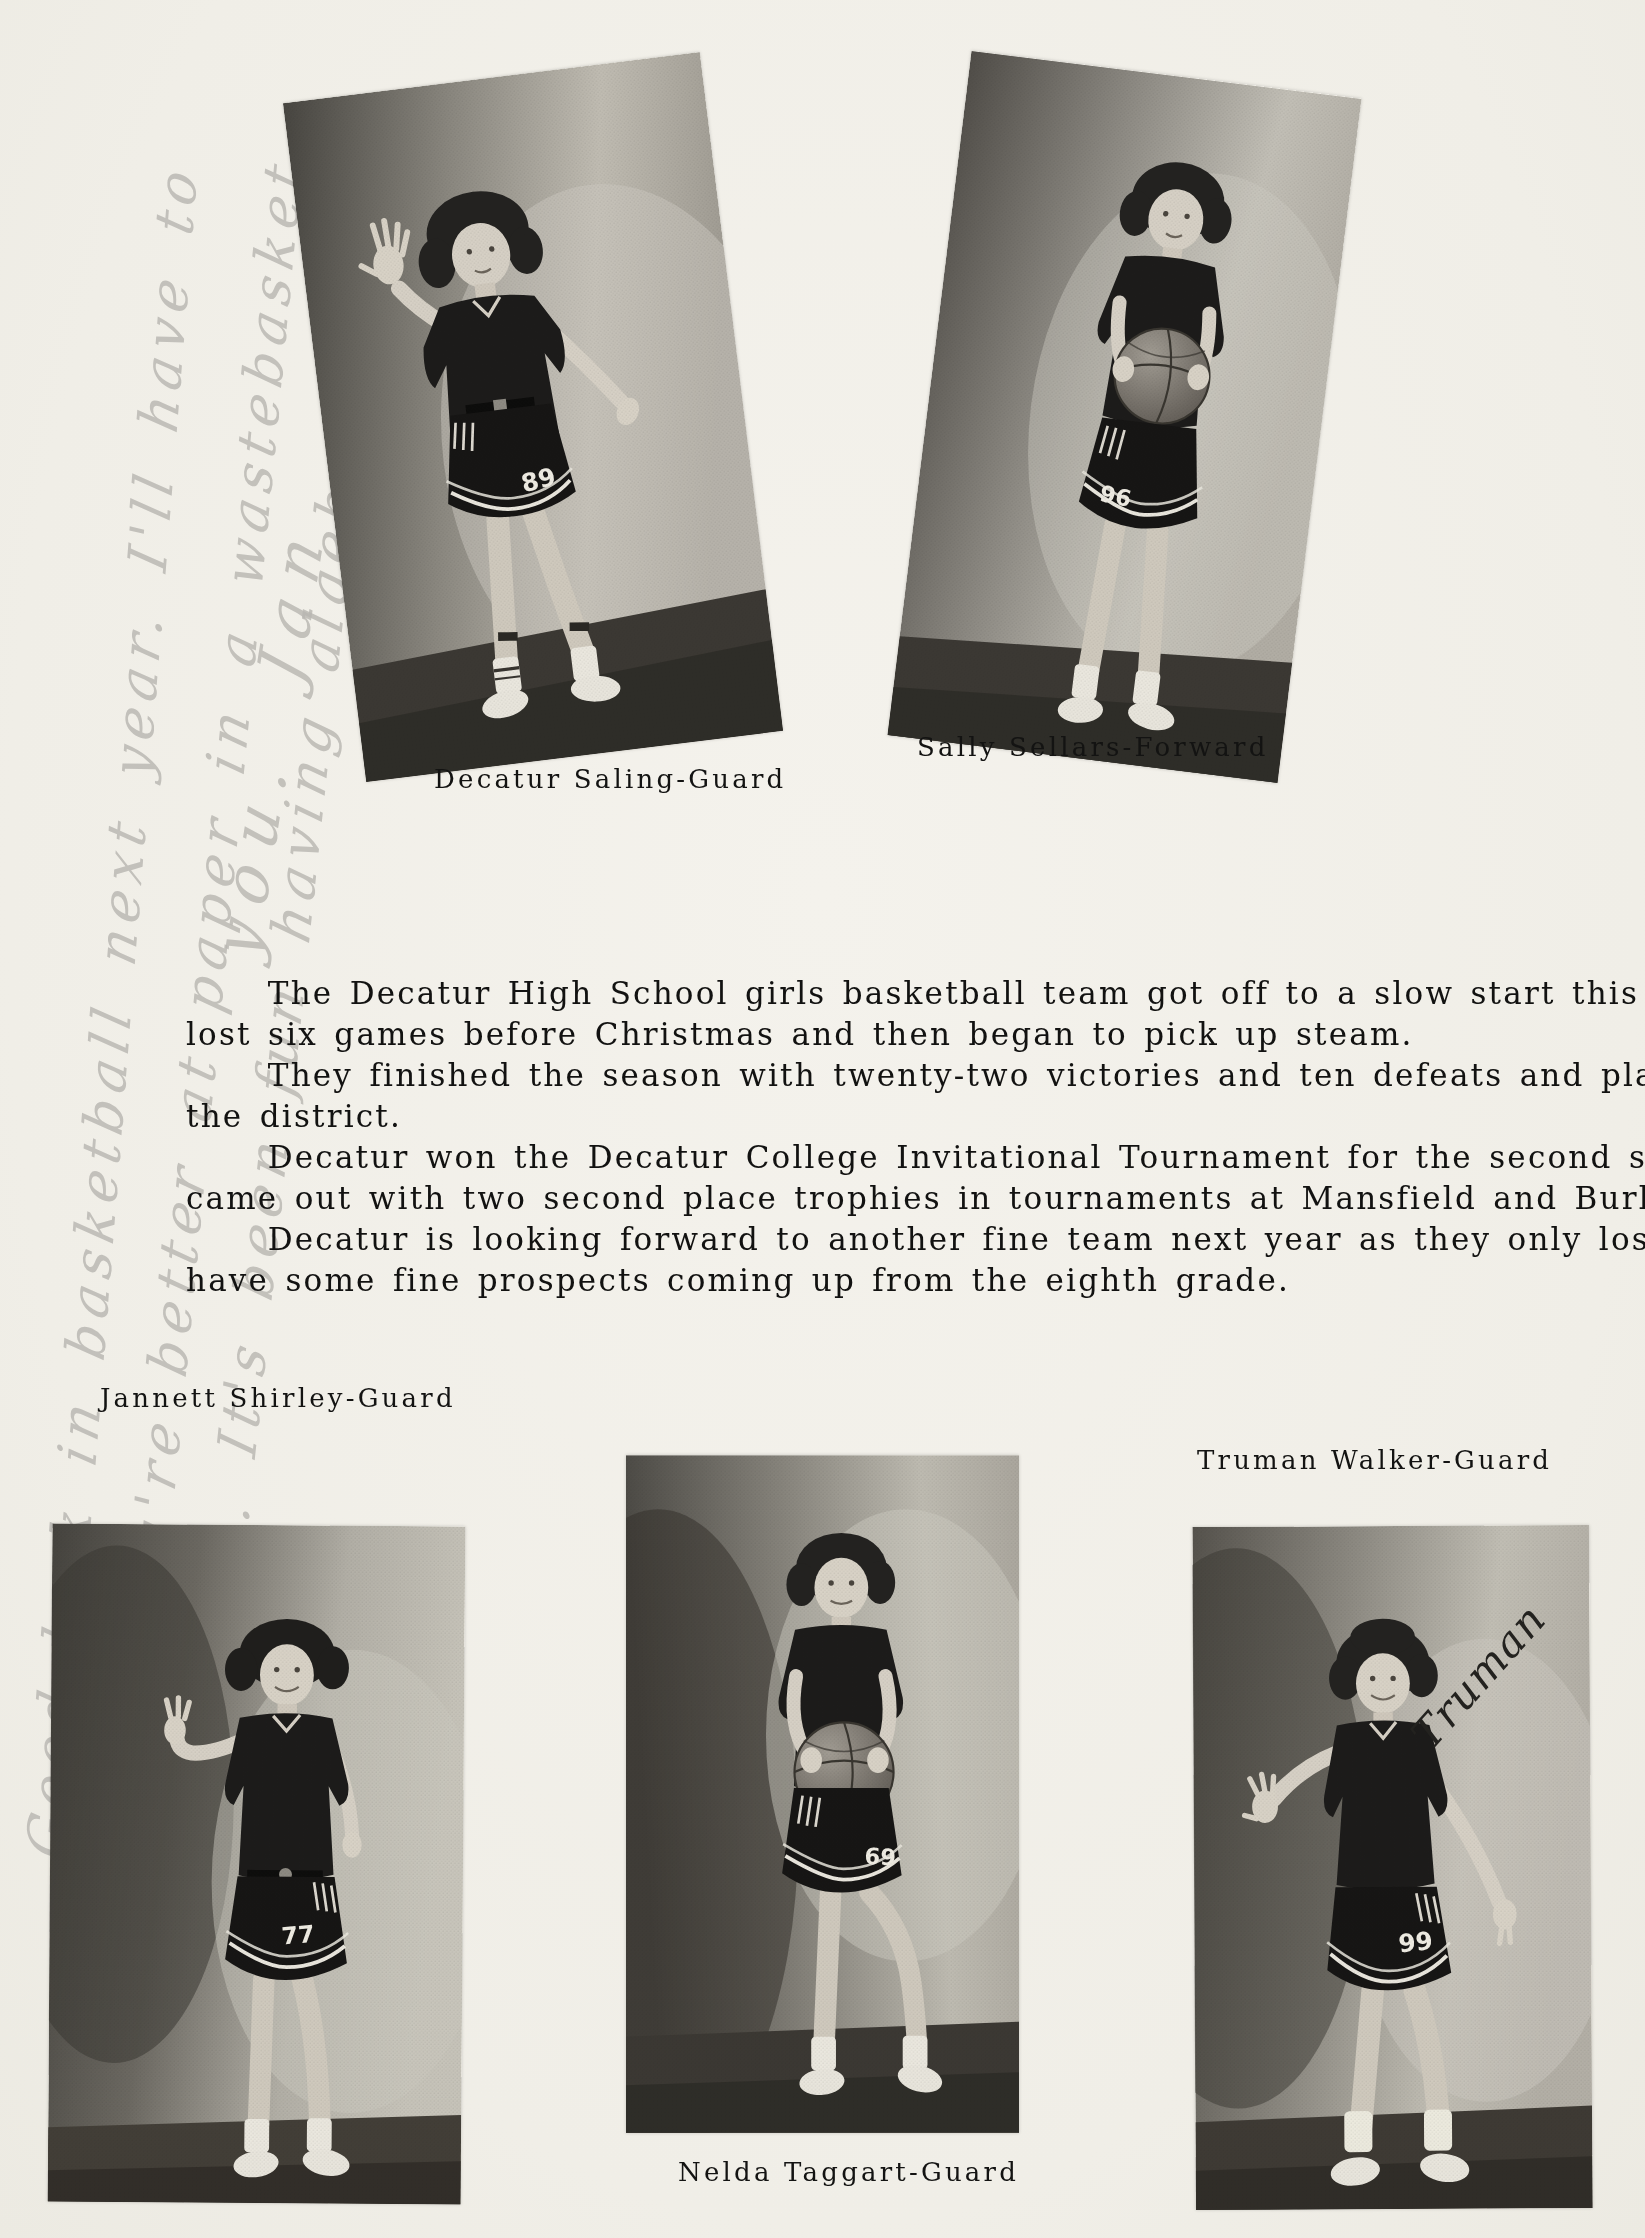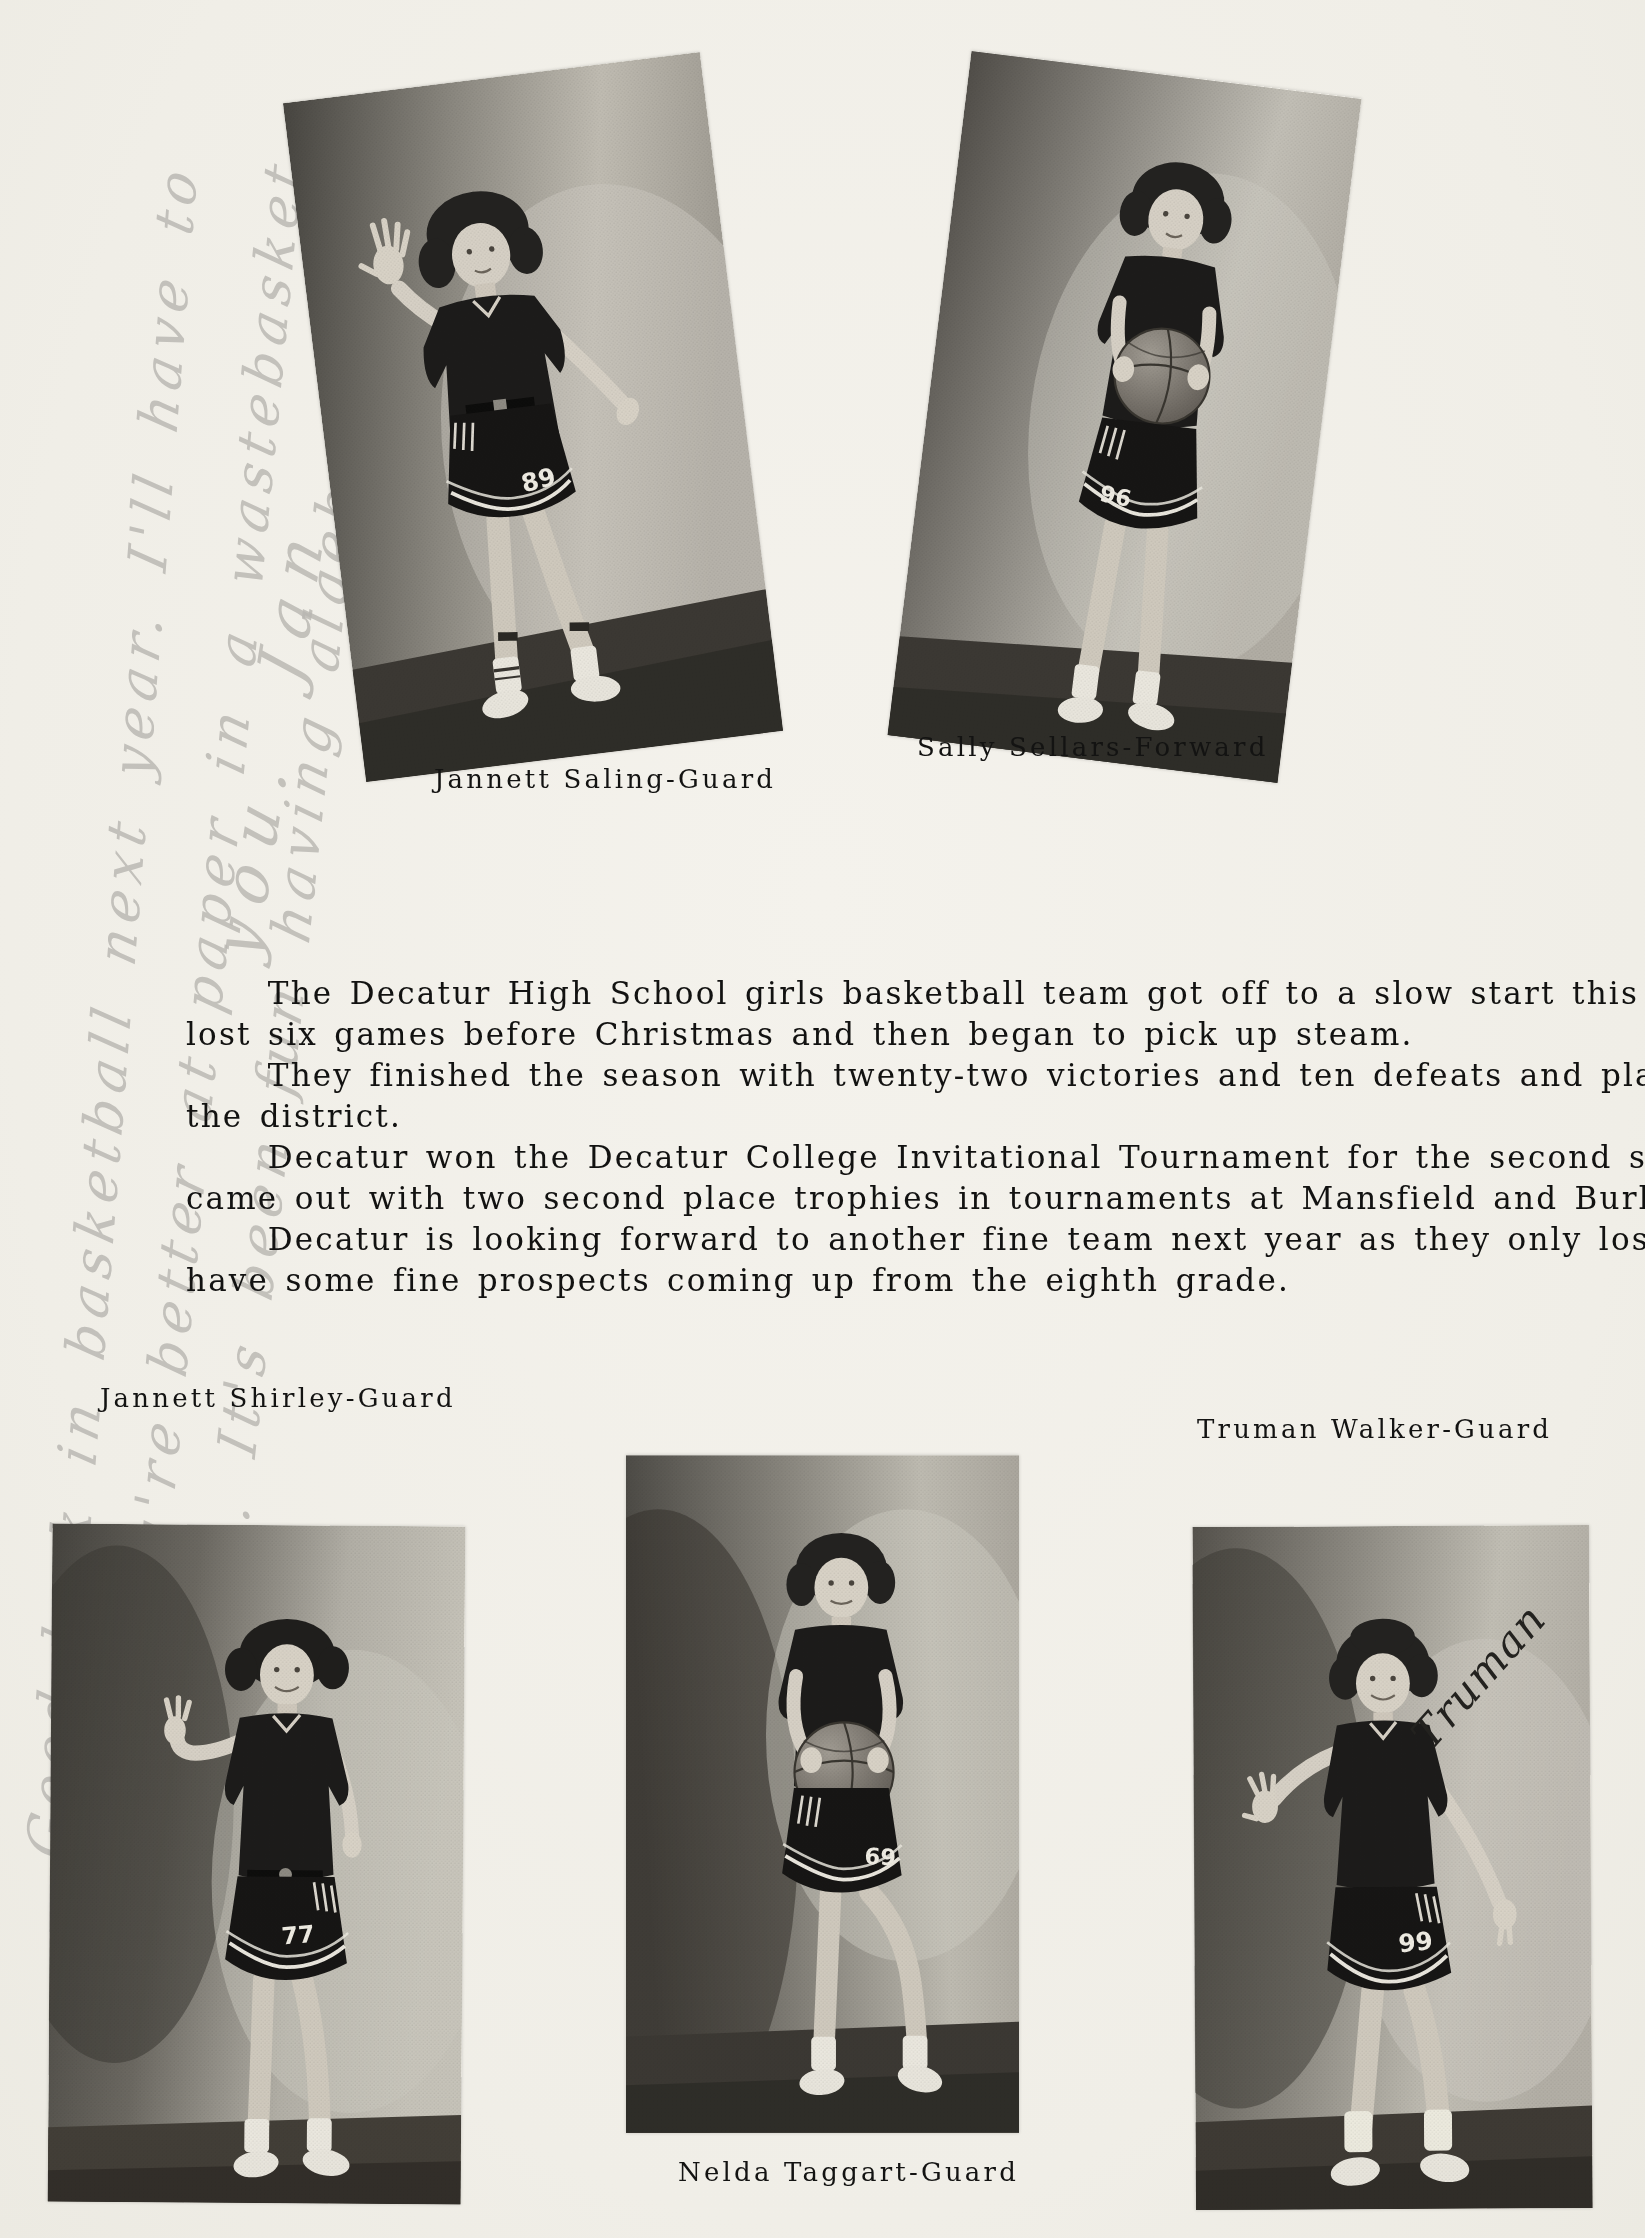--- a/index.html
+++ b/index.html
@@ -154,36 +154,36 @@
         <path d="M324 646 L500 646 L522 810 Q462 842 410 842 Q352 842 300 806 Z" fill="#161514"></path>
         <path d="M336 660 L328 712 M352 662 L344 716 M368 664 L360 720" stroke="#dcd8cf" stroke-width="5"></path>
         <path d="M306 772 Q380 816 414 816 Q470 816 518 776" stroke="#e9e6dd" stroke-width="7" fill="none"></path>
         <path d="M300 750 Q380 796 414 796 Q474 796 524 752" stroke="#e9e6dd" stroke-width="5" fill="none" opacity="0.85"></path>
         <text class="num" x="336" y="800" font-size="42" fill="#efece3" transform="rotate(5 336 800)" font-family="DejaVu Sans, Liberation Sans, sans-serif" font-weight="bold">96</text>
       </g>
       <rect width="730" height="1280" fill="url(#p2ht)"></rect>
     </svg>
   </div>
 
-  <div class="caption" style="left:434px;top:764px;">Jannett Saling-Guard</div>
+  <div class="caption" style="left:434px;top:764px;">Decatur Saling-Guard</div>
   <div class="caption" style="left:917px;top:732px;">Sally Sellars-Forward</div>
 
   <div class="article">
     <div class="article-line">     The Decatur High School girls basketball team got off to a slow start this year.  They</div>
     <div class="article-line">lost six games before Christmas and then began to pick up steam.</div>
     <div class="article-line">     They finished the season with twenty-two victories and ten defeats and placed second in</div>
     <div class="article-line">the district.</div>
     <div class="article-line">     Decatur won the Decatur College Invitational Tournament for the second straight year and</div>
     <div class="article-line">came out with two second place trophies in tournaments at Mansfield and Burleson.</div>
     <div class="article-line">     Decatur is looking forward to another fine team next year as they only lose one girl and</div>
     <div class="article-line">have some fine prospects coming up from the eighth grade.</div>
   </div>
 
   <div class="caption" style="left:100px;top:1383px;">Jannett Shirley-Guard</div>
-  <div class="caption" style="left:1197px;top:1414px;">Truman Walker-Guard</div>
+  <div class="caption" style="left:1197px;top:1445px;">Truman Walker-Guard</div>
 
   <div class="photo" style="left:50px;top:1525px;width:413px;height:678px;transform:rotate(0.4deg);">
     <svg class="ph-svg" viewBox="0 0 766 1258">
       <defs>
         <linearGradient id="p3bg" x1="0" y1="0" x2="1" y2="0.2">
           <stop offset="0" stop-color="#45433e"></stop>
             <stop offset="0.35" stop-color="#6b6861"></stop>
           <stop offset="0.7" stop-color="#b2afa6"></stop>
             <stop offset="1" stop-color="#c6c3b9"></stop>
         </linearGradient>

